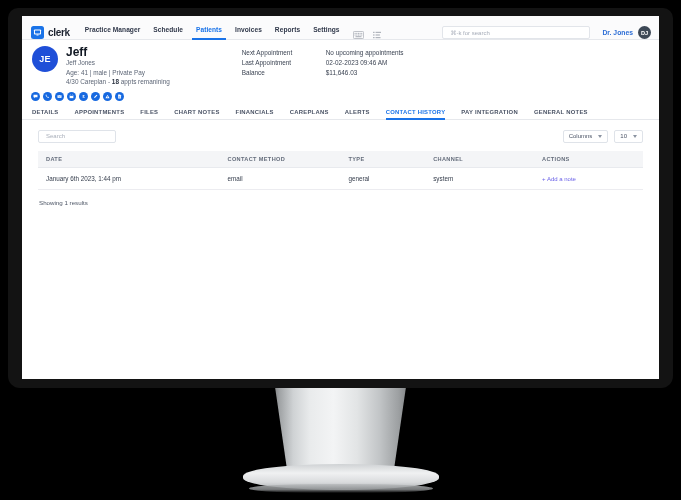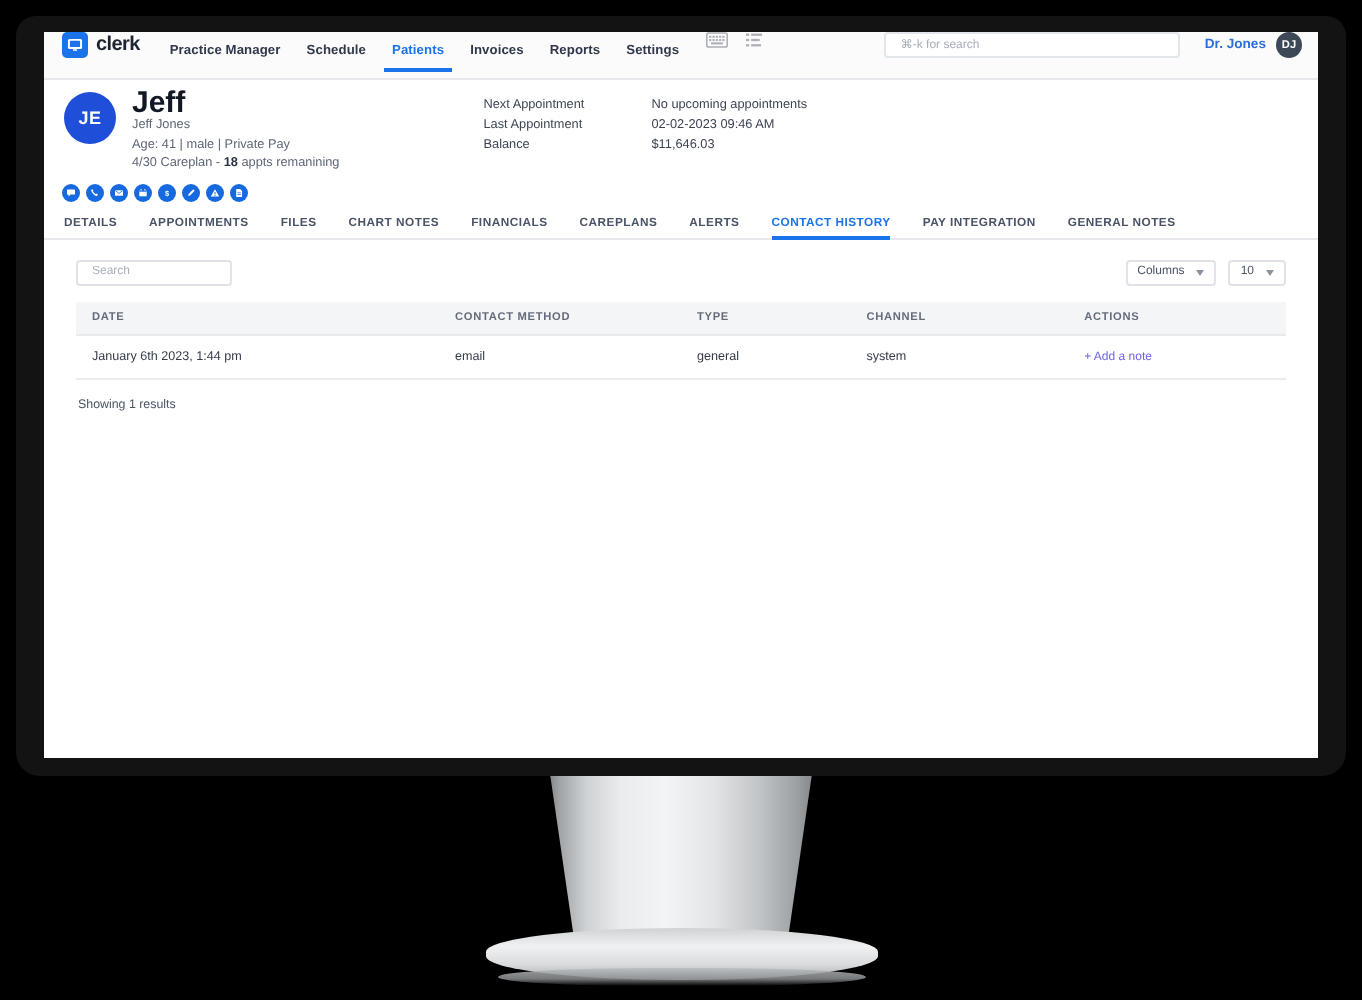--- a/index.html
+++ b/index.html
@@ -75,23 +75,23 @@
     position: absolute;
     inset: 0;
     background: #ffffff;
     font-size: 7px;
     color: #222;
   }
 
   
   .topnav {
     display: flex;
-    align-items: flex-start;
+    align-items: flex-end;
     height: 24px;
-    padding: 0 8px 0 9px;
+    padding: 12px 8px 0 9px;
     background: #fbfbfc;
     border-bottom: 1px solid #e6e8ec;
     box-sizing: border-box;
   }
   .brand {
     display: flex;
     align-items: center;
     gap: 4px;
     margin-right: 15px;
   }
@@ -164,21 +164,21 @@
   }
   .patient-avatar {
     width:26px;height:26px;border-radius:50%;
     background:#1f4fd8;color:#fff;
     display:flex;align-items:center;justify-content:center;
     font-size:9px;font-weight:bold;letter-spacing:.2px;
     margin-right:8px;
     flex: none;
   }
   .patient-meta { }
-  .patient-name { font-size:15px; font-weight:bold; color:#111823; line-height:12px; }
+  .patient-name { font-size:12px; font-weight:bold; color:#111823; line-height:12px; }
   .patient-sub { font-size:6.4px; color:#5d6676; line-height:9.5px; }
   .patient-sub b { color:#2b3342; }
   .appt-table { margin-left: 72px; padding-top: 2px; }
   .appt-row { display:flex; line-height:10px; }
   .appt-label { width:84px; font-size:6.4px; color:#3c4453; }
   .appt-value { font-size:6.4px; color:#3c4453; }
 
   .quick-icons { display:flex; gap:3px; padding: 5px 0 0 9px; }
   .q-icon {
     width:9px;height:9px;border-radius:50%;

